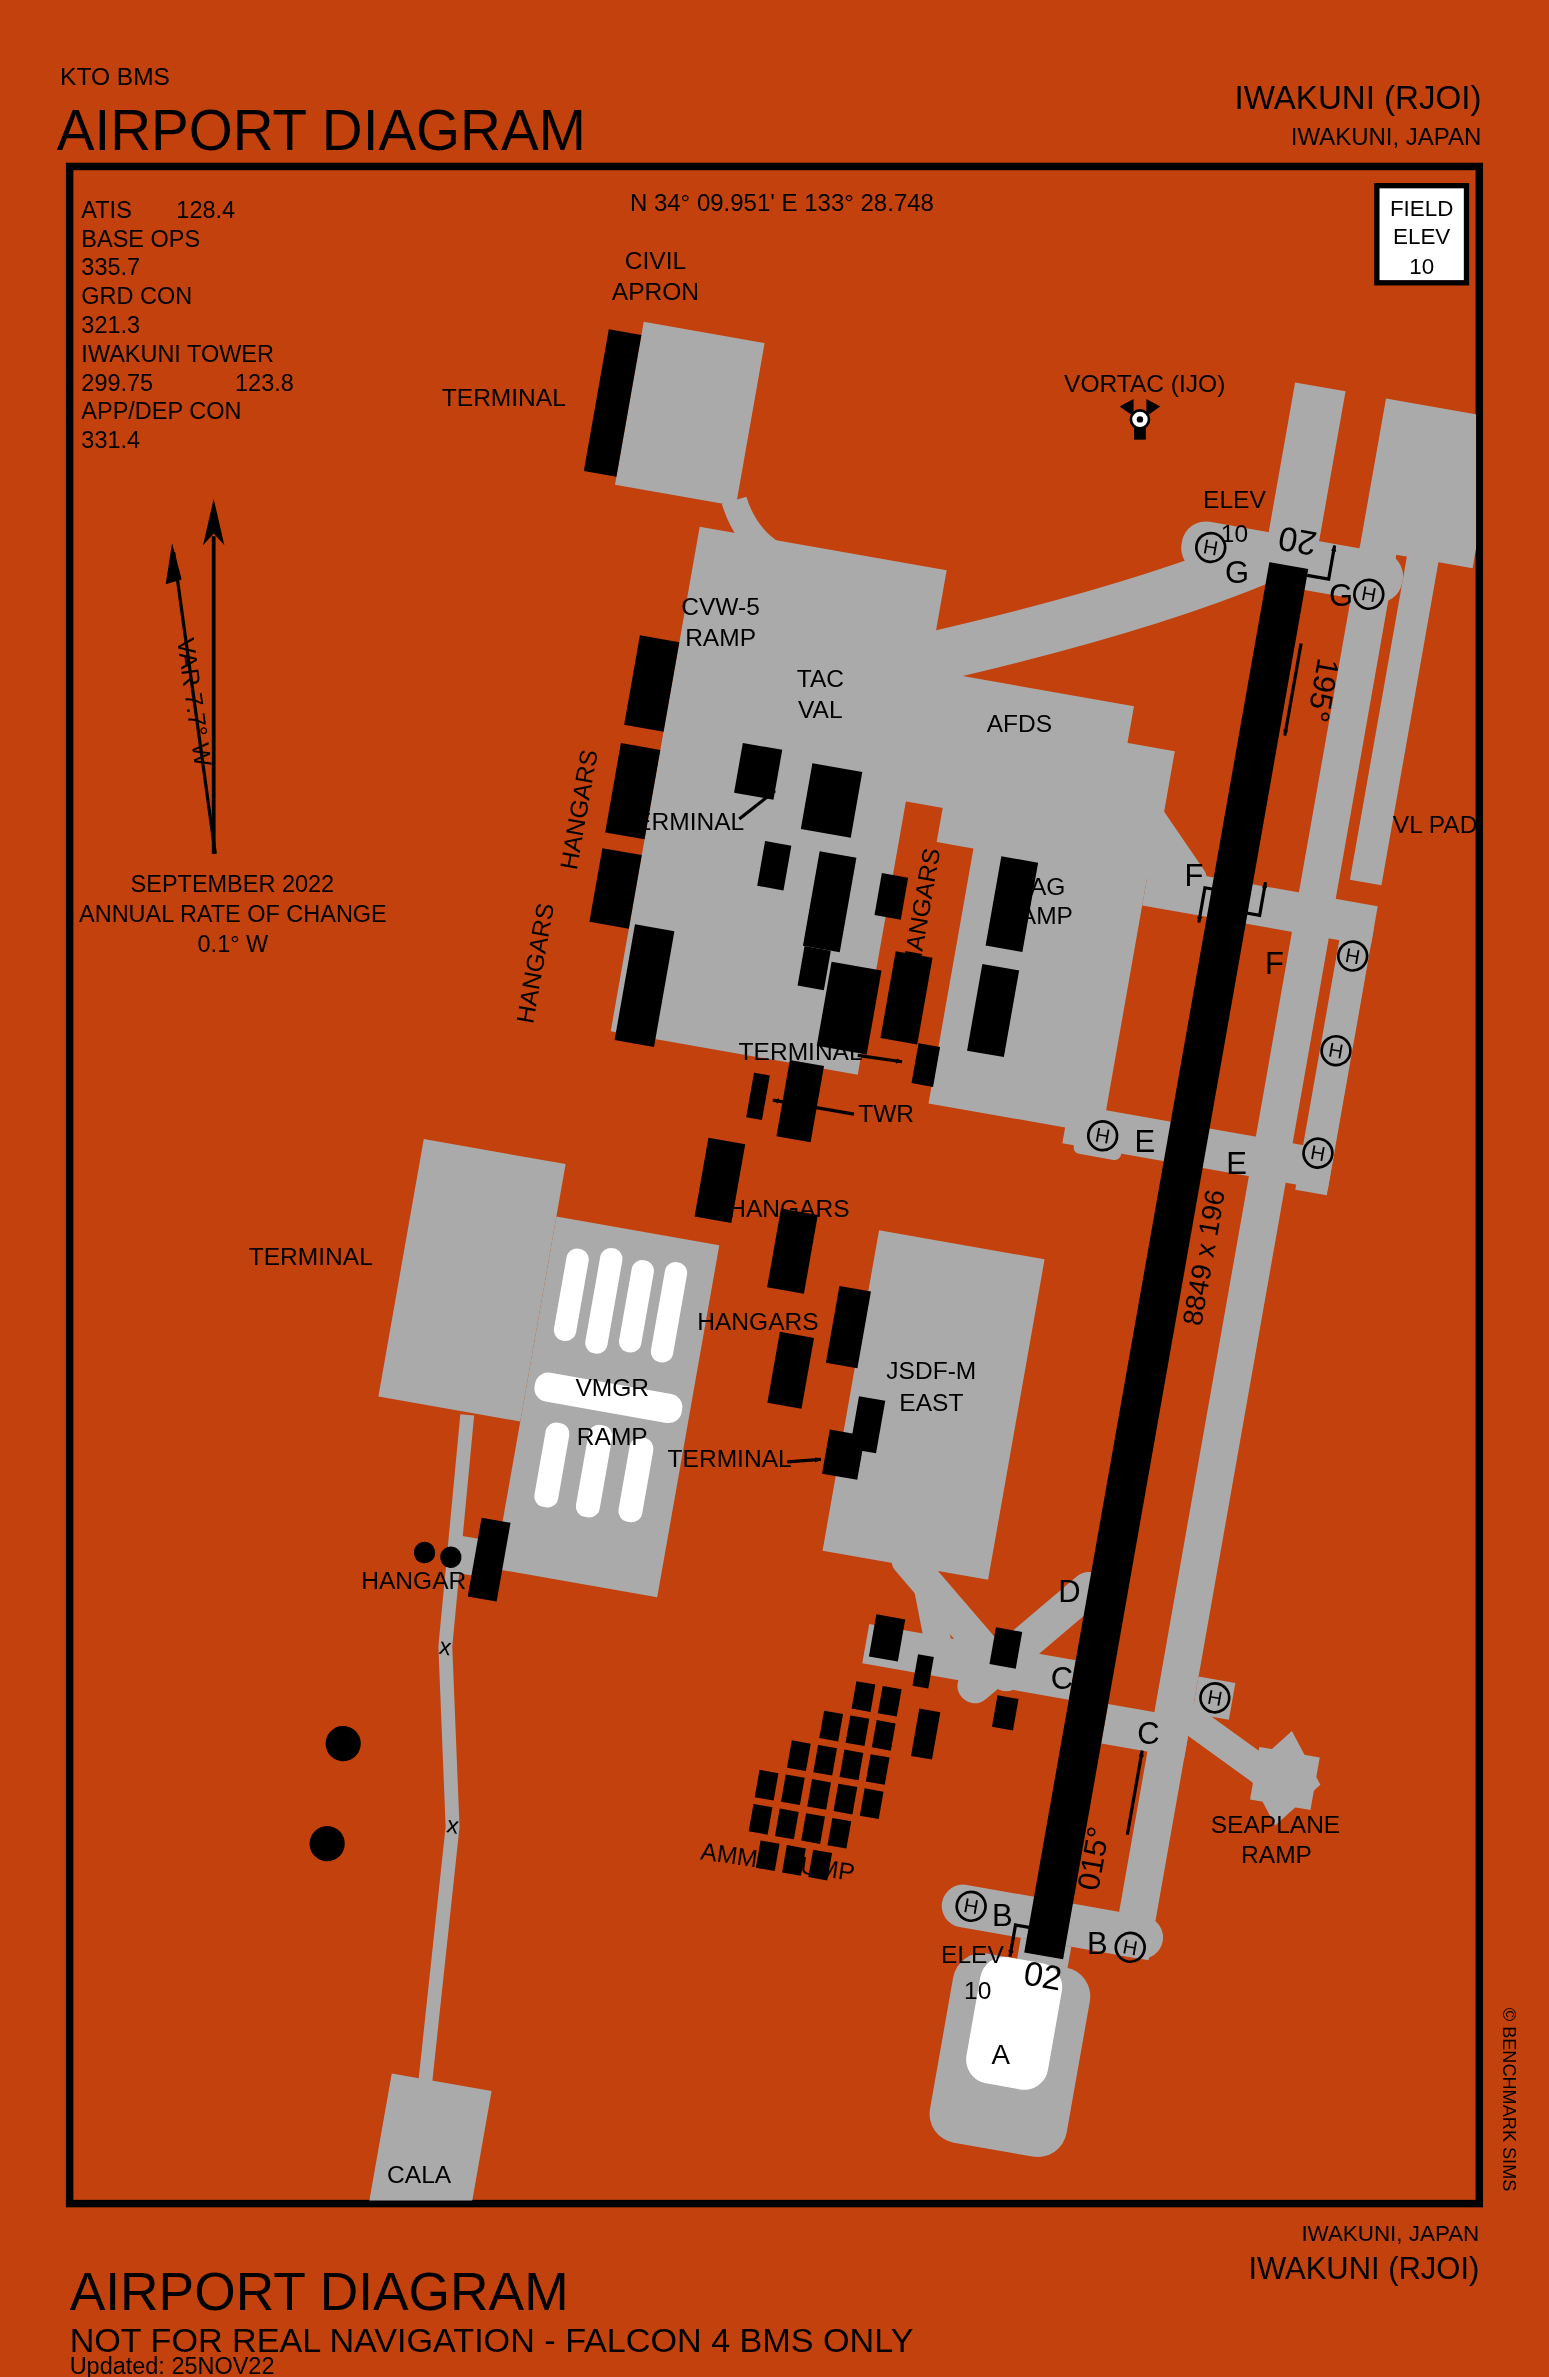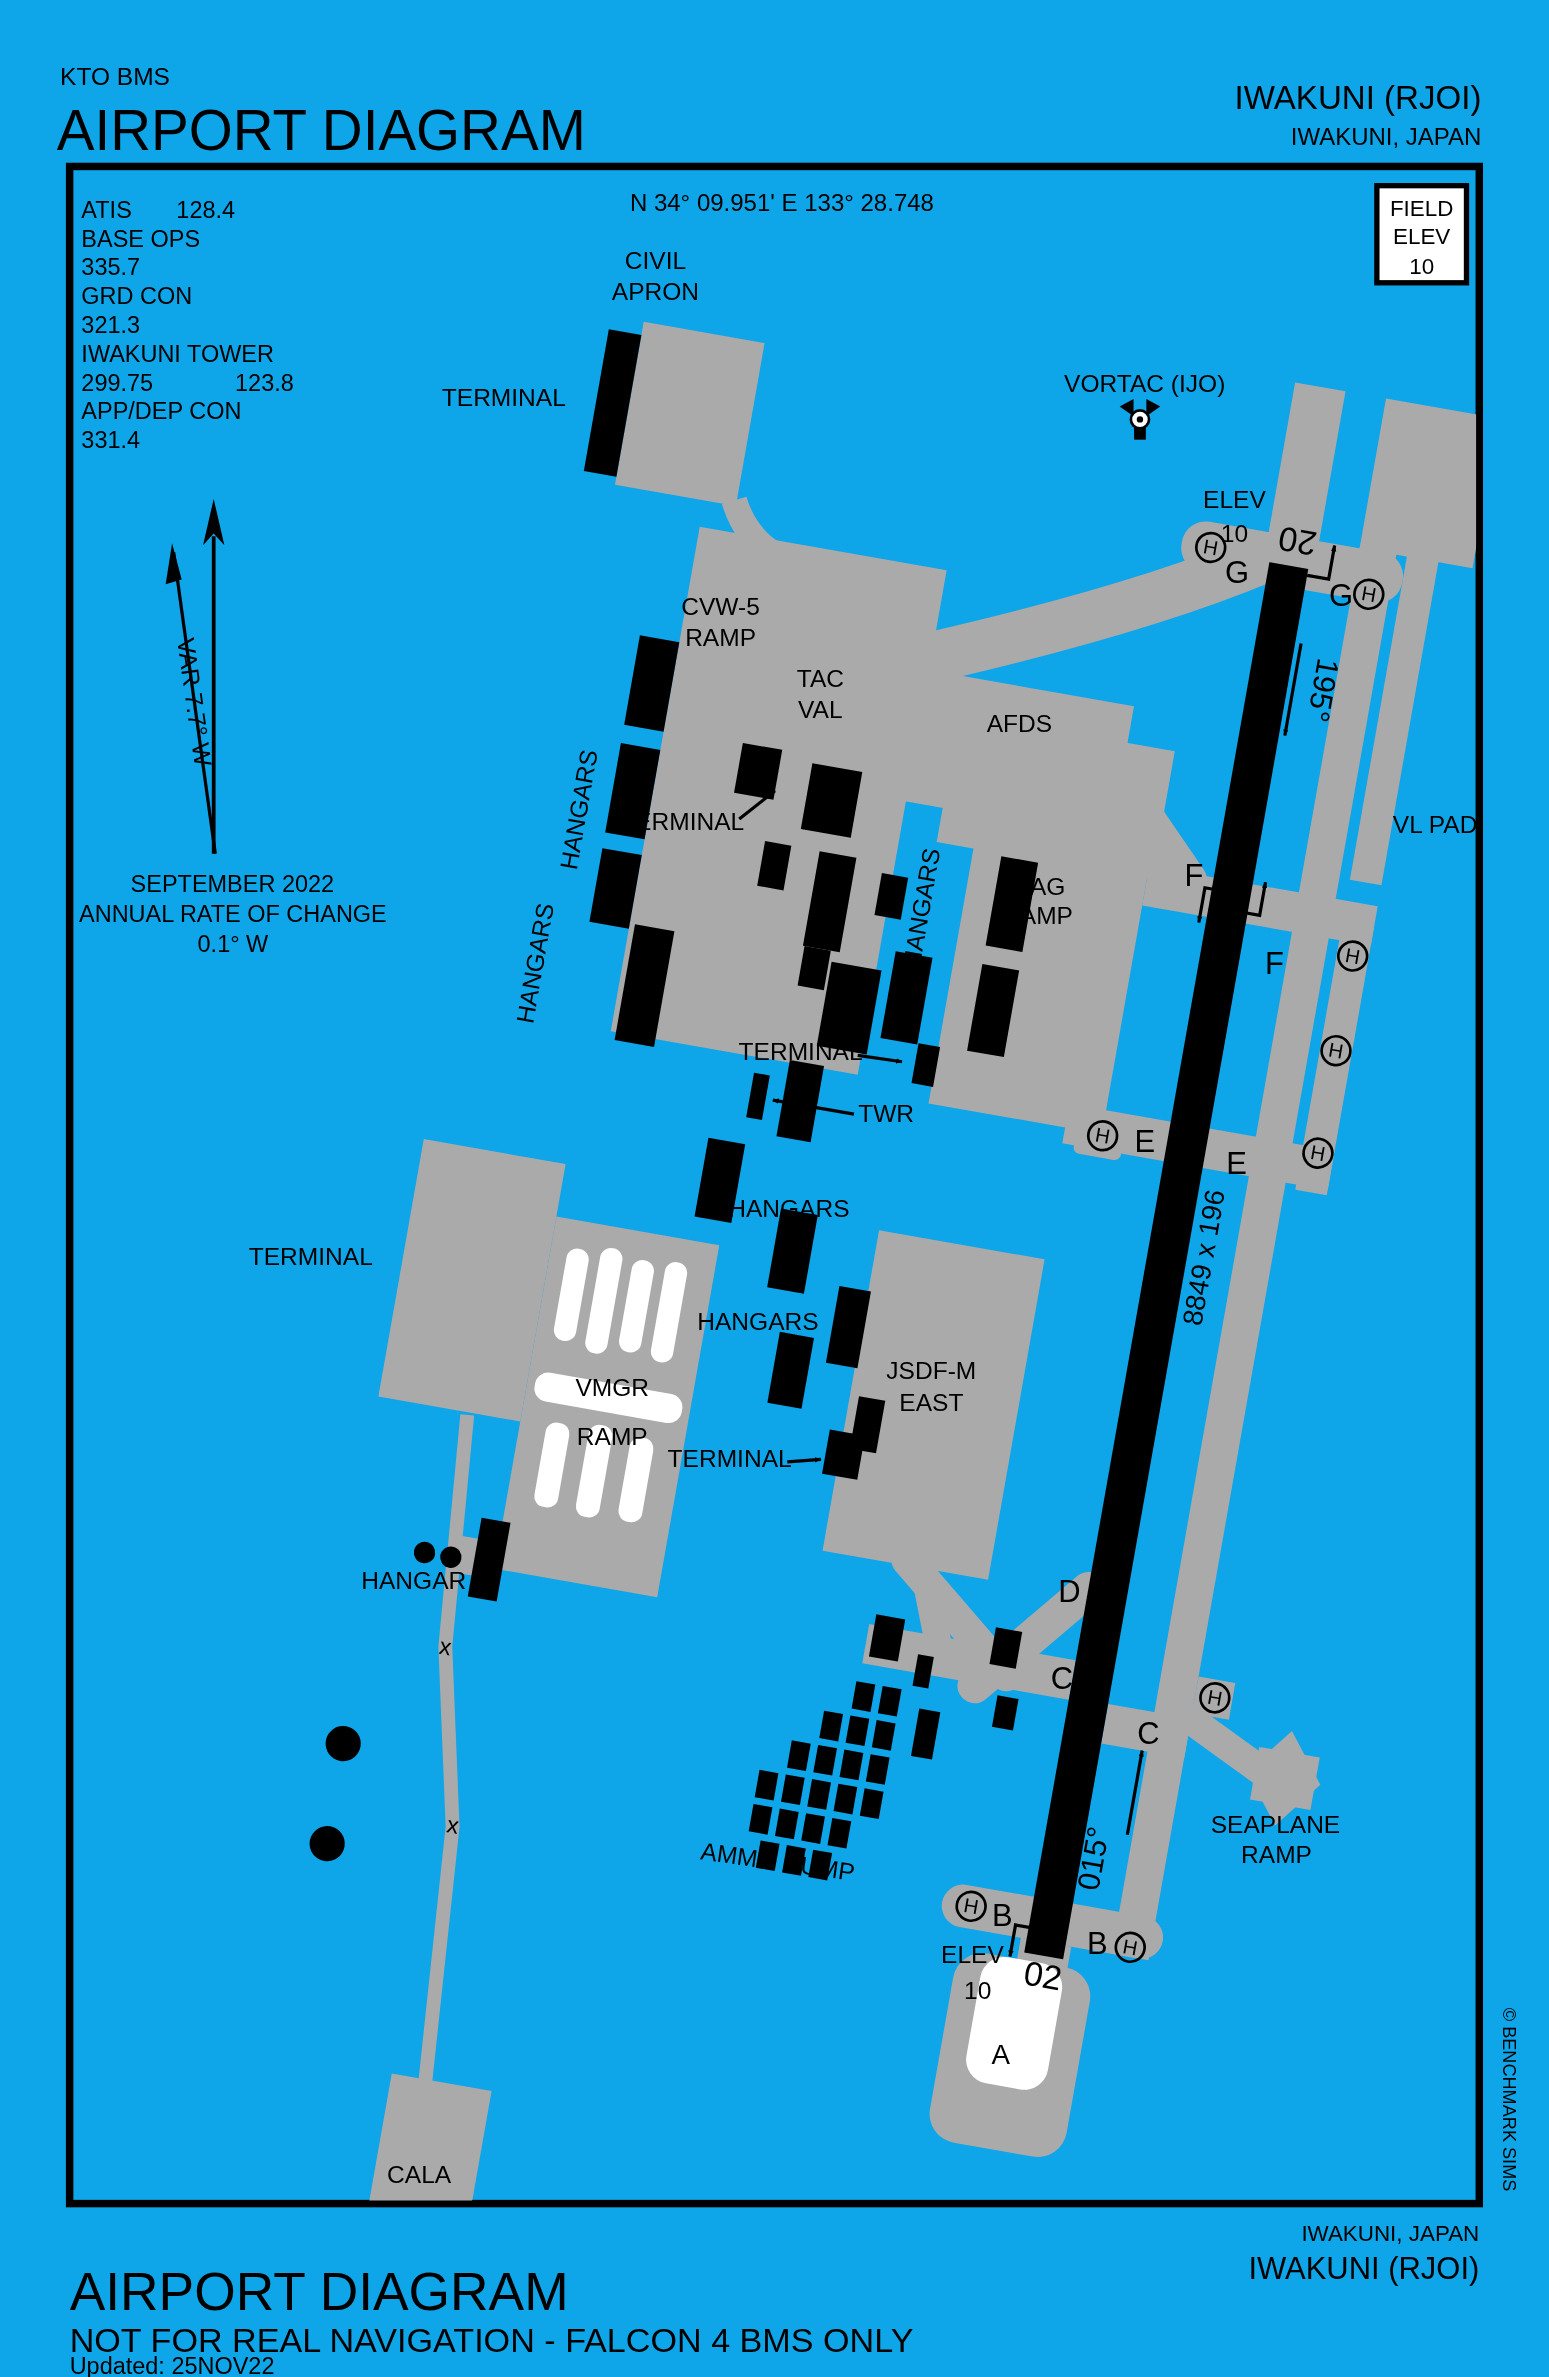--- a/index.html
+++ b/index.html
@@ -1,16 +1,16 @@
 <!DOCTYPE html>
 <html style="font-size:8.5px"><head>
 <meta charset="utf-8">
 <style>
   html,body{margin:0;padding:0;background:#ffffff;}
-  .page{width:1550px;height:2377px;position:relative;background:#0ea5e9;}
+  .page{width:1550px;height:2377px;position:relative;background:#c2410c;}
   svg{display:block;}
   text{font-family:"Liberation Sans",sans-serif;fill:#000;}
   .lbl{font-size:46px;}
   .twy{font-size:58px;}
   .hletter{font-size:38px;}
   .gray{fill:#aaaaaa;}
   .blk{fill:#000000;}
   .whitecut{fill:#ffffff;}
   .roadline{stroke:#aaaaaa;fill:none;}
   .thin{stroke:#000;stroke-width:6;fill:none;}

